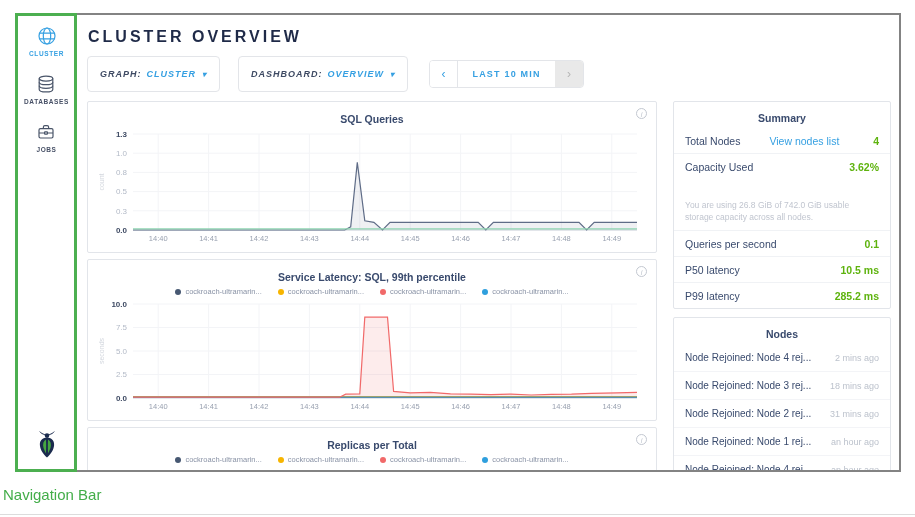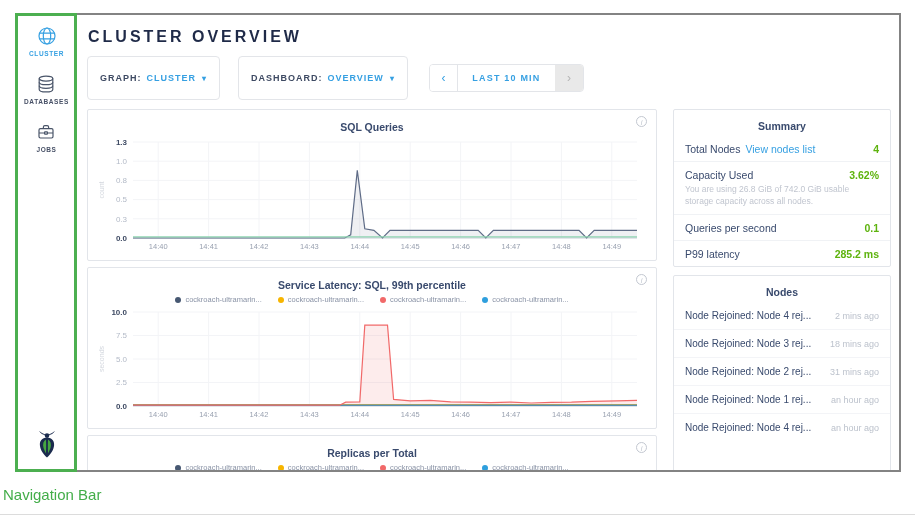--- a/index.html
+++ b/index.html
@@ -21,21 +21,21 @@
                     border:3px solid #4caf50; z-index:60; pointer-events:none; }
   .annotation-label { position:absolute; left:3px; top:486px; font-size:15px; color:#43ad49; }
   .bottom-rule { position:absolute; left:0; top:514px; width:915px; height:1px; background:#dcdcdc; }
 
   
   .main { flex:1; padding:7px 7px 0 10px; overflow:hidden; }
   .page-title { font-size:16px; font-weight:bold; letter-spacing:3px; color:#1f2a48; margin:6px 0 10px 1px; }
 
   .toolbar { display:flex; align-items:center; gap:18px; margin-bottom:9px; }
   .dropdown { display:flex; align-items:center; background:#fff; border:1px solid #e3e5e9; border-radius:4px;
-              height:44px; padding:0 12px; font-size:9px; font-weight:bold; letter-spacing:1px; cursor:pointer; }
+              height:36px; padding:0 12px; font-size:9px; font-weight:bold; letter-spacing:1px; cursor:pointer;font-style:italic; }
   .dropdown .dd-label { color:#3e4a63; margin-right:5px; }
   .dropdown .dd-value { color:#36a0e2; }
   .dropdown .caret { color:#36a0e2; font-size:8px; margin-left:6px; }
 
   .time-selector { display:flex; align-items:stretch; border:1px solid #e3e5e9; border-radius:4px; overflow:hidden; height:28px; margin-left:3px; }
   .time-selector button { border:none; background:#fff; font-family:inherit; cursor:pointer; }
   .ts-prev { width:28px; color:#36a0e2; font-size:12px; border-right:1px solid #e3e5e9 !important; }
   .ts-label { width:97px; color:#36a0e2; font-size:9px; font-weight:bold; letter-spacing:1.2px; }
   .ts-next { width:28px; background:#e9e9e9 !important; color:#b5b5b5; font-size:12px; }
 
@@ -54,21 +54,21 @@
   .info-icon { position:absolute; right:2px; top:6px; width:11px; height:11px; border:1px solid #c3c8d1; border-radius:50%;
                color:#c3c8d1; font-size:7.5px; line-height:11px; text-align:center; font-style:italic; cursor:pointer; }
   .legend { display:flex; justify-content:center; gap:16px; padding:1px 0 2px; }
   .legend-item { display:flex; align-items:center; gap:4px; font-size:7.5px; color:#8a93a6; cursor:pointer; }
   .legend-dot { width:6px; height:6px; border-radius:50%; display:inline-block; }
   svg.plot { display:block; }
 
   
   .panel-title { text-align:center; font-size:10.5px; font-weight:bold; color:#394a6d; padding:10px 0 4px; }
   .summary-card { }
-  .s-row { display:flex; flex-wrap:wrap; align-items:baseline; padding:7px 11px 6px; border-top:1px solid #f0f2f5; }
+  .s-row { display:flex; flex-wrap:wrap; align-items:baseline; padding:7px 11px 6px; border-top:1px solid #f0f2f5;gap:24px; }
   .s-row:first-of-type { border-top:none; }
   .s-label { font-size:10.5px; color:#394a6d; }
   .s-link { font-size:10.5px; color:#36a0e2; margin-left:5px; cursor:pointer; }
   .s-value { margin-left:auto; font-size:10.5px; font-weight:bold; color:#5eb30e; }
   .s-subtext { flex-basis:100%; font-size:8.5px; color:#c0c5cf; line-height:1.45; padding-top:2px; }
   .events-card { height:210px; }
   .e-row { display:flex; align-items:baseline; padding:8px 11px; border-top:1px solid #f3f4f7; }
   .e-row:first-of-type { border-top:none; }
   .e-text { font-size:10px; color:#394a6d; white-space:nowrap; }
   .e-time { margin-left:auto; font-size:9px; color:#bcc2cc; white-space:nowrap; padding-left:8px; }
@@ -322,20 +322,24 @@
               <div class="s-row">
                 <span class="s-label">Capacity Used</span>
                 <span class="s-value">3.62%</span>
                 <span class="s-subtext">You are using 26.8 GiB of 742.0 GiB usable storage capacity across all nodes.</span>
               </div>
               <div class="s-row">
                 <span class="s-label">Queries per second</span>
                 <span class="s-value">0.1</span>
               </div>
               <div class="s-row">
+                <span class="s-label">P50 latency</span>
+                <span class="s-value">10.5 ms</span>
+              </div>
+              <div class="s-row">
                 <span class="s-label">P99 latency</span>
                 <span class="s-value">285.2 ms</span>
               </div>
             </div>
         </div>
         <div class="card events-card">
           <div class="panel-title">Nodes</div>
           <div id="events-rows">
               <div class="e-row">
                 <span class="e-text">Node Rejoined: Node 4 rej...</span>

